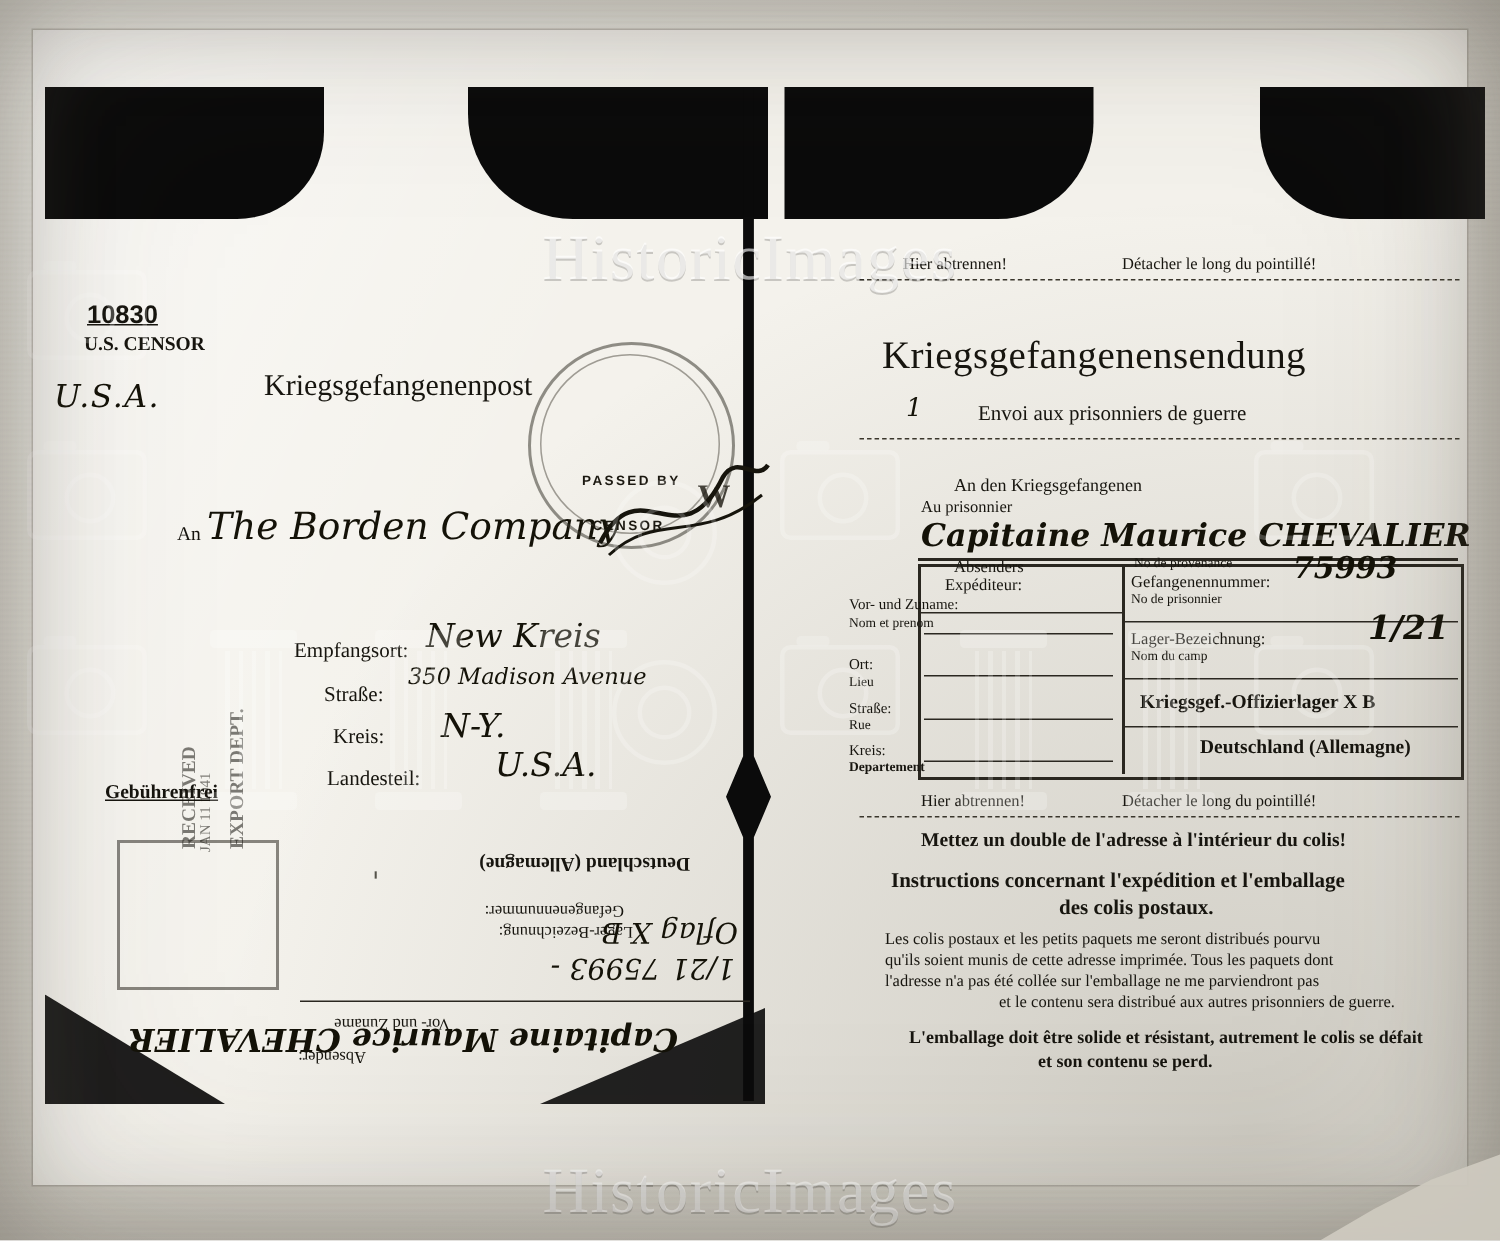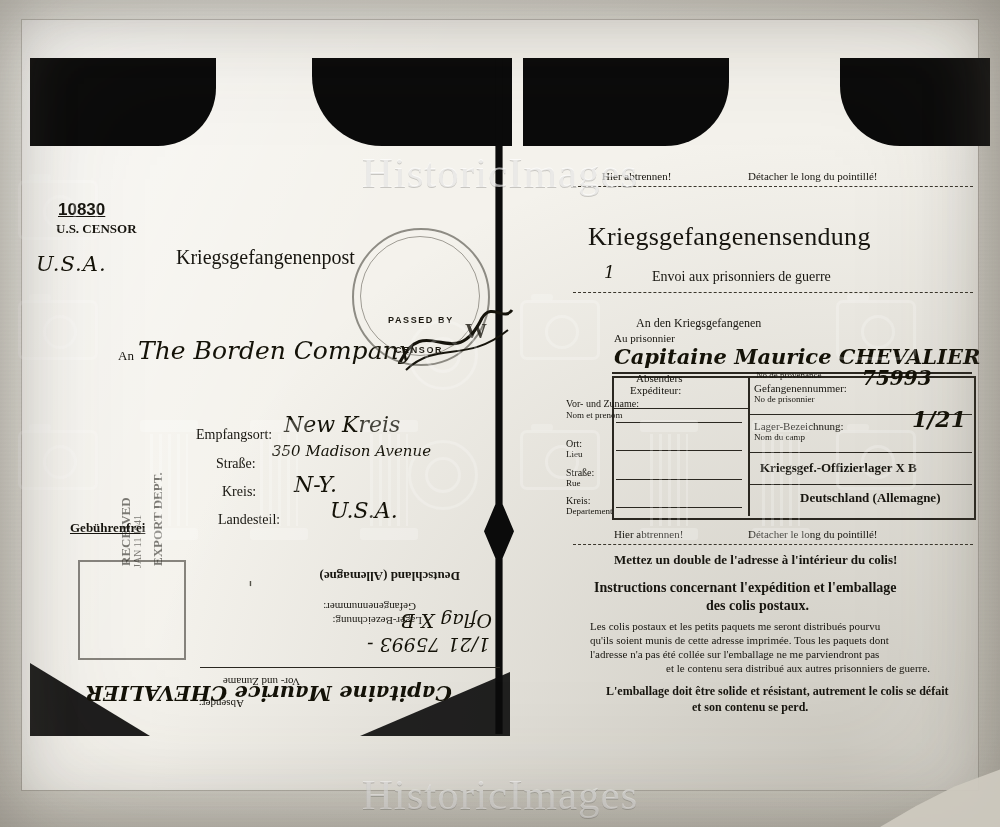--- a/index.html
+++ b/index.html
@@ -168,21 +168,21 @@
 
   <div class="t serif" style="left:566px;top:438px;font-size:10px;">Ort:</div>
   <div class="t serif" style="left:566px;top:449px;font-size:9px;">Lieu</div>
   <div class="rule" style="left:616px;top:450px;width:126px;"></div>
 
   <div class="t serif" style="left:566px;top:467px;font-size:10px;">Straße:</div>
   <div class="t serif" style="left:566px;top:478px;font-size:9px;">Rue</div>
   <div class="rule" style="left:616px;top:479px;width:126px;"></div>
 
   <div class="t serif" style="left:566px;top:495px;font-size:10px;">Kreis:</div>
-  <div class="t serif" style="left:566px;top:506px;font-size:9px;">Departement</div>
+  <div class="t serif" style="left:566px;top:506px;font-size:9px;font-weight:bold;">Departement</div>
   <div class="rule" style="left:616px;top:507px;width:126px;"></div>
 
   <div class="t serif" style="left:754px;top:382px;font-size:11px;">Gefangenennummer:</div>
   <div class="t serif" style="left:754px;top:394px;font-size:9px;">No de prisonnier</div>
   <div class="t hand bold" style="left:862px;top:366px;font-size:20px;">75993</div>
 
   <div class="t serif" style="left:754px;top:420px;font-size:11px;">Lager-Bezeichnung:</div>
   <div class="t serif" style="left:754px;top:432px;font-size:9px;">Nom du camp</div>
   <div class="t hand bold" style="left:912px;top:406px;font-size:22px;">1/21</div>
 

